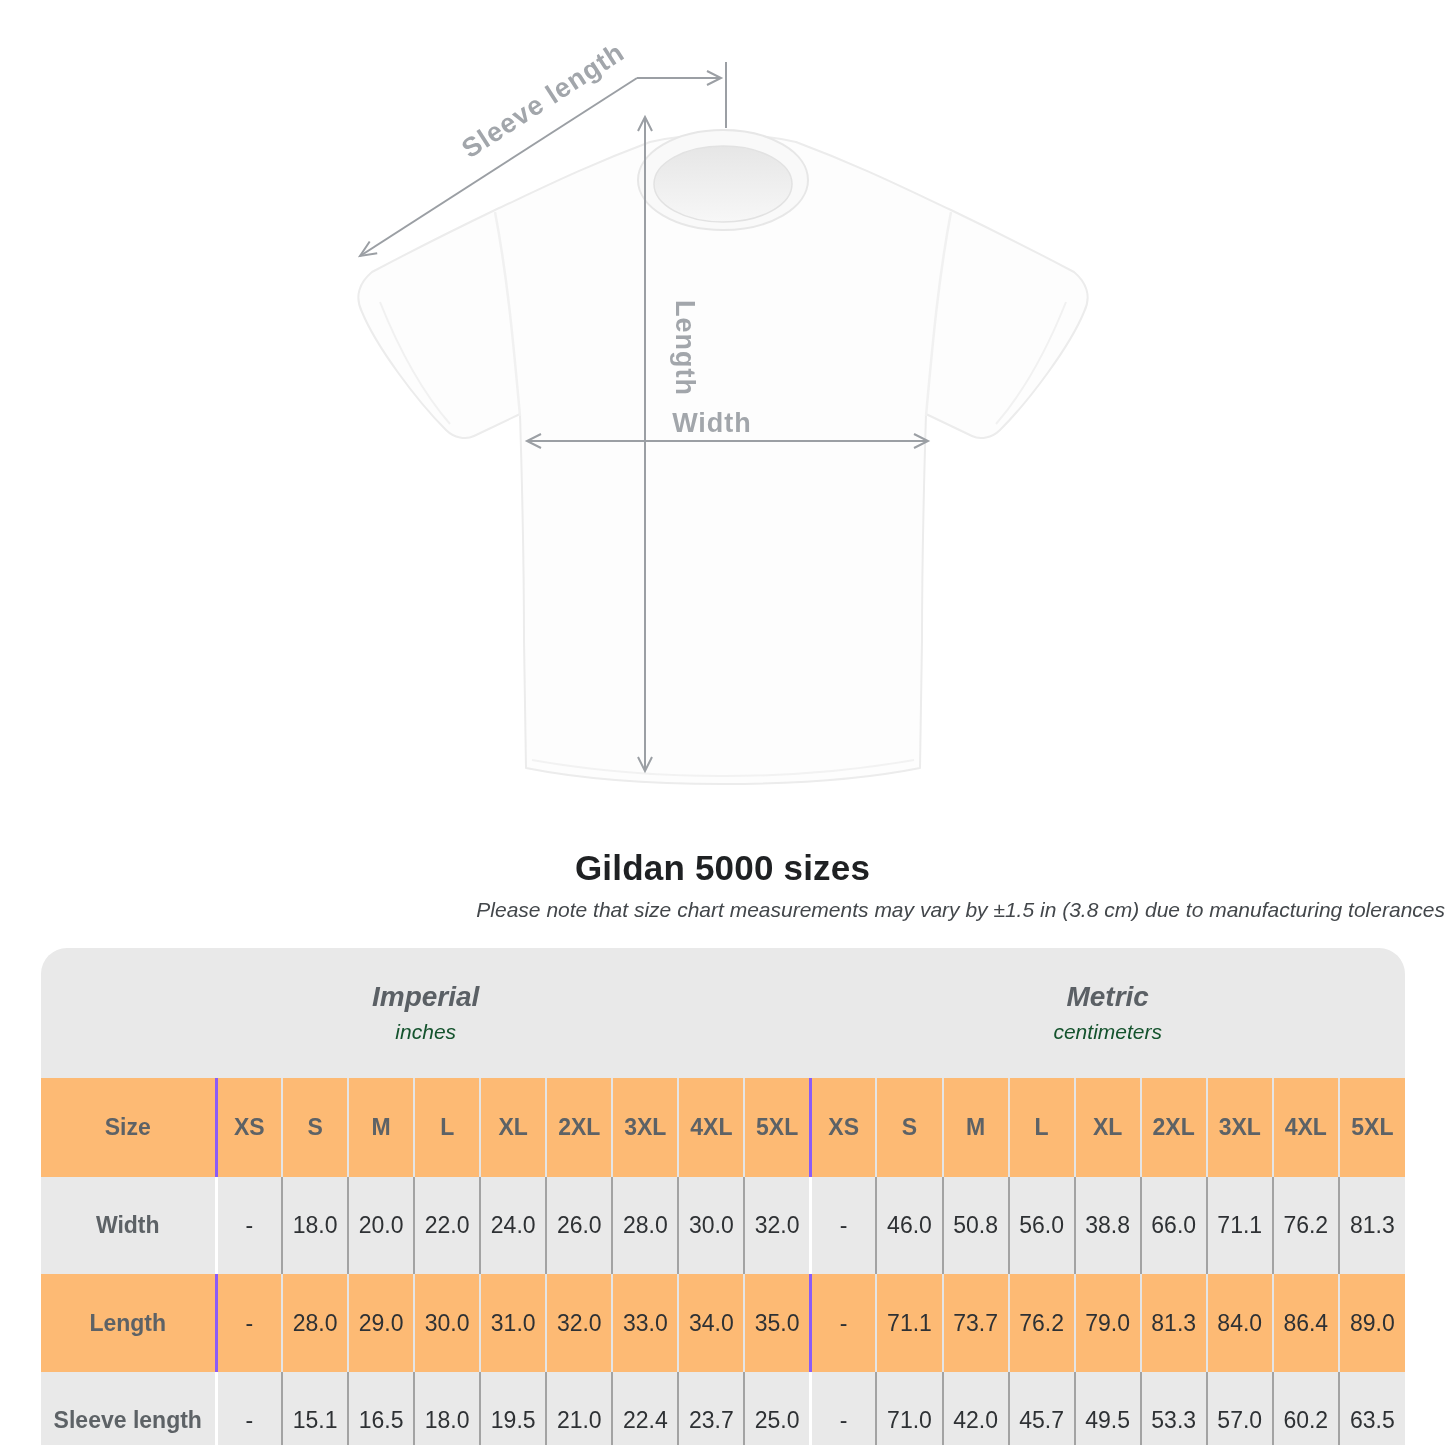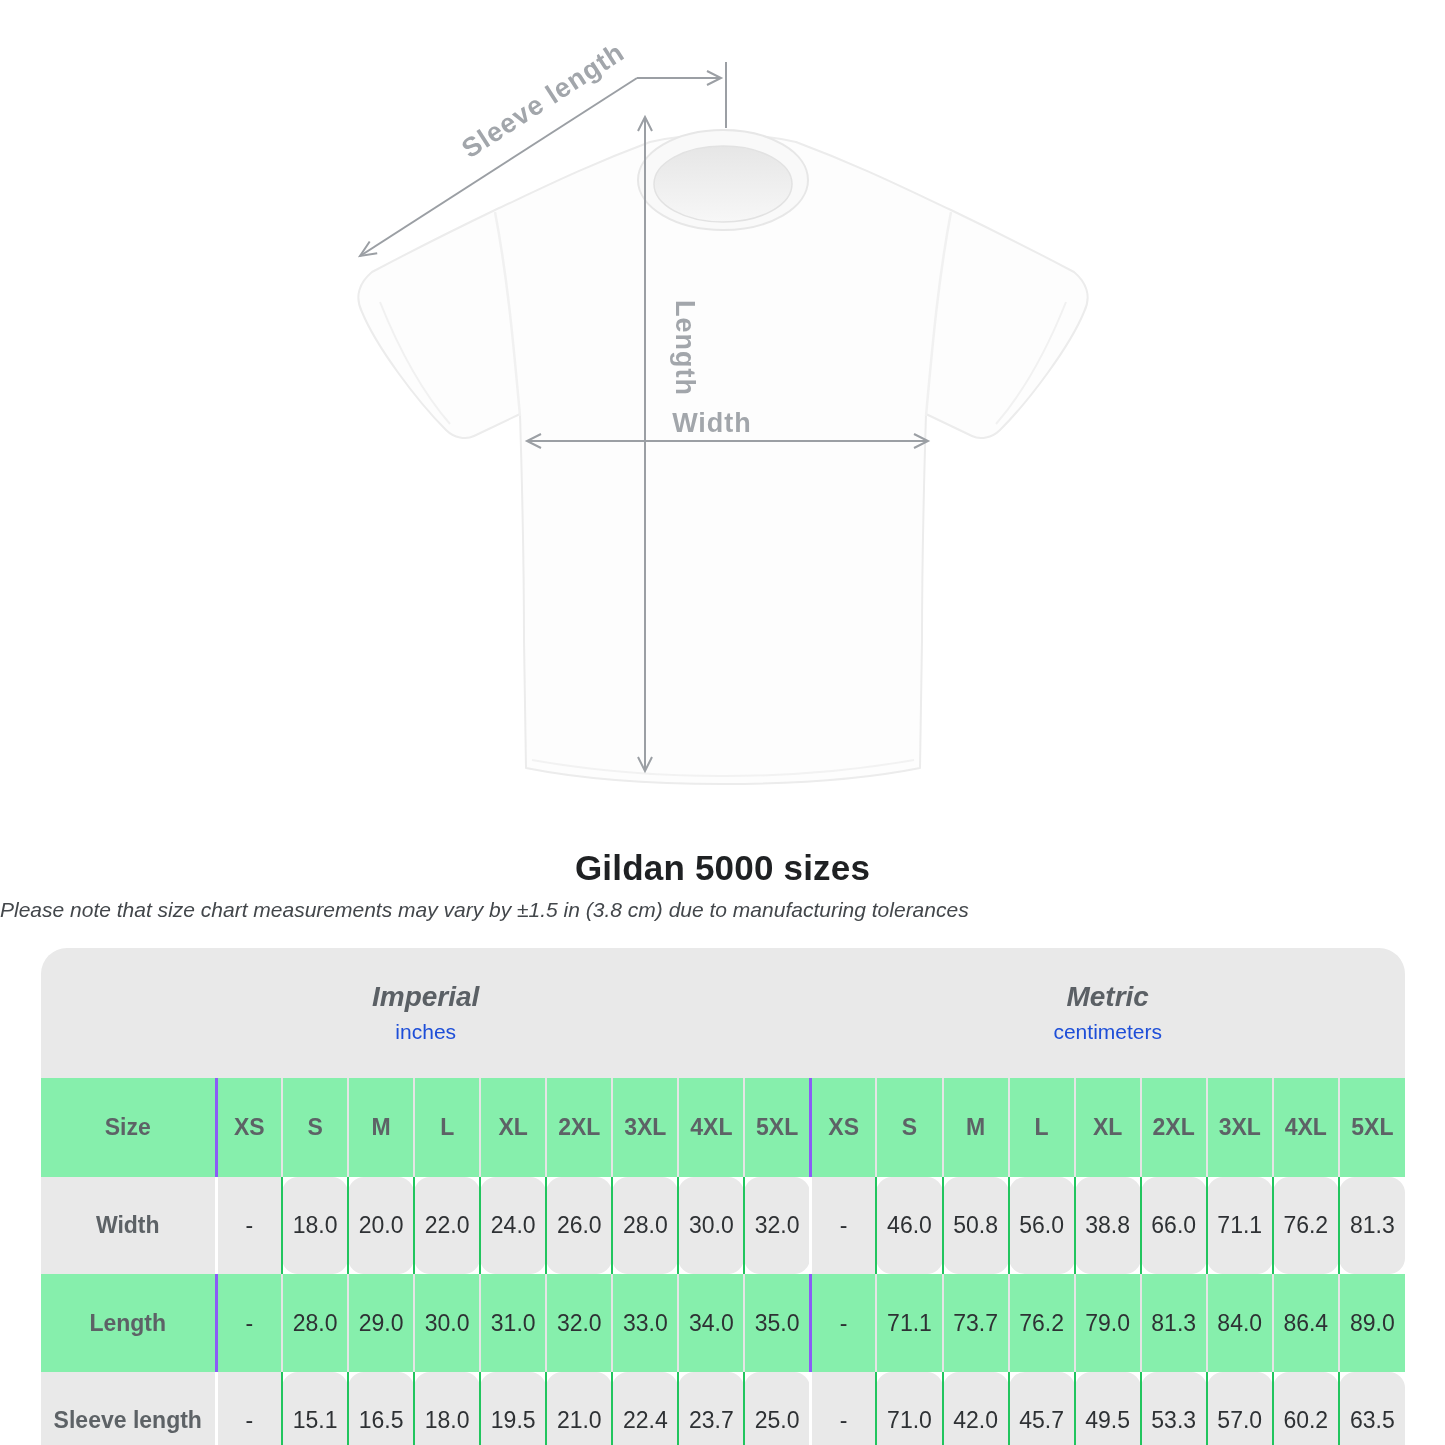--- a/index.html
+++ b/index.html
@@ -10,46 +10,46 @@
   .diagram{position:absolute;left:0;top:0;width:1445px;height:840px;}
   .diagram text{
     font-family:"Liberation Sans", sans-serif;
     font-weight:bold;font-size:27px;fill:#a2a6ab;letter-spacing:1px;
   }
   .title{
     position:absolute;left:0;top:848px;width:1445px;margin:0;text-align:center;
     font-size:35px;font-weight:bold;color:#1f2123;letter-spacing:0.2px;
   }
   .subtitle{
-    position:absolute;left:0;top:898px;width:1445px;margin:0;text-align:left;
+    position:absolute;left:0;top:898px;width:1445px;margin:0;text-align:right;
     font-size:21px;font-style:italic;color:#43474b;
   }
   .table-wrap{
     position:absolute;left:41px;top:948px;width:1364px;height:521px;
     border-radius:26px;overflow:hidden;background:#ffffff;
   }
   table.sizes{
     width:100%;height:100%;border-collapse:collapse;table-layout:fixed;
   }
   col.label-col{width:175px;}
   td,th{padding:0;text-align:center;vertical-align:middle;overflow:hidden;}
   .band{background:#e9e9e9;height:112px;}
   .band-title{font-size:28px;font-weight:bold;font-style:italic;color:#5b6065;}
-  .band-unit{font-size:21px;color:#1d4ed8;margin-top:7px;}
+  .band-unit{font-size:21px;font-style:italic;color:#14532d;margin-top:7px;}
   tr.hdr-row{height:86px;}
   tr.data-row{height:84px;}
-  .r-white{background:#86efac;}
+  .r-white{background:#fdba74;}
   .r-gray{background:#e9e9e9;}
   th.size-hd{font-size:23px;font-weight:bold;color:#5d6266;}
   th.row-label, th.size-label{font-size:23px;font-weight:bold;color:#5d6266;}
   td.val{font-size:23px;font-weight:normal;color:#2e3134;}
   
   .r-white .sep{border-left:2px solid #e5e5e5;}
   .r-white .sep-thick{border-left:3px solid #8b5cf6;}
-  .r-gray .sep{border-left:2px solid #22c55e;border-radius:16px;}
+  .r-gray .sep{border-left:2px solid #a3a3a3;}
   .r-gray .sep-thick{border-left:3px solid #ffffff;}
 </style>
 </head>
 <body>
 
 <div class="page">
 
   <svg class="diagram" viewBox="0 0 1445 840">
     <defs>
       <linearGradient id="neckShade" x1="0" y1="0" x2="0" y2="1">

